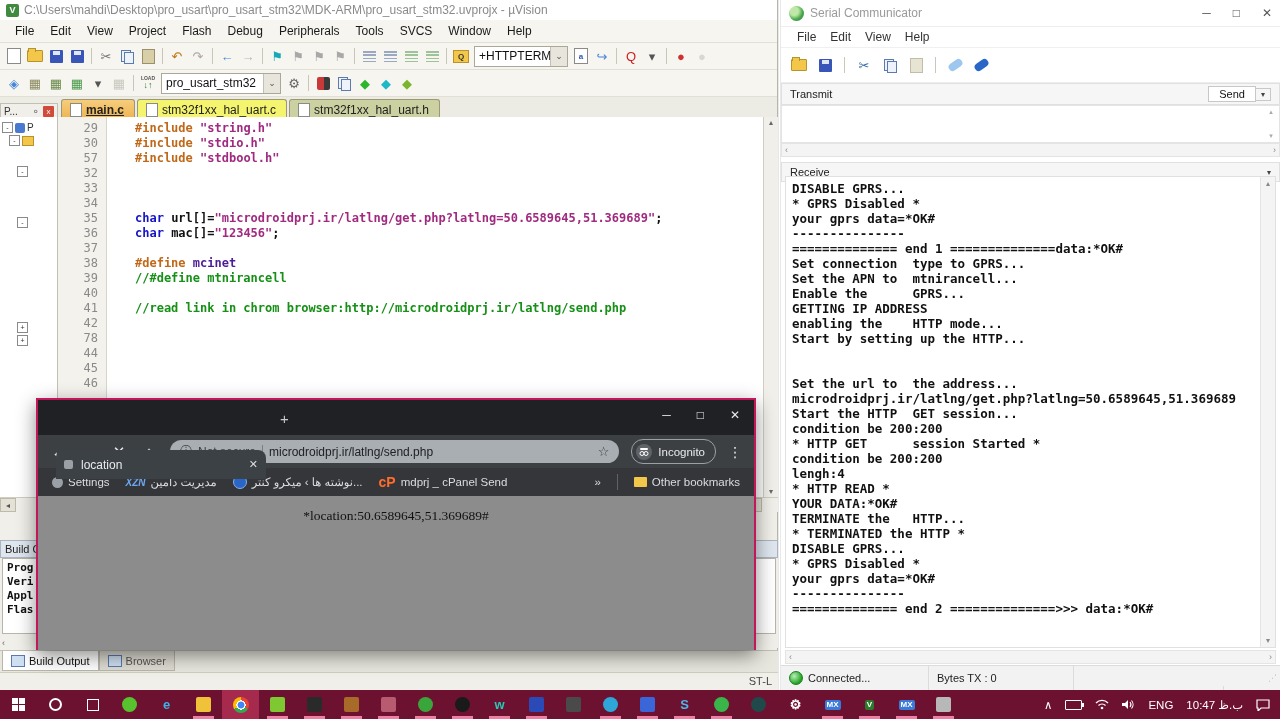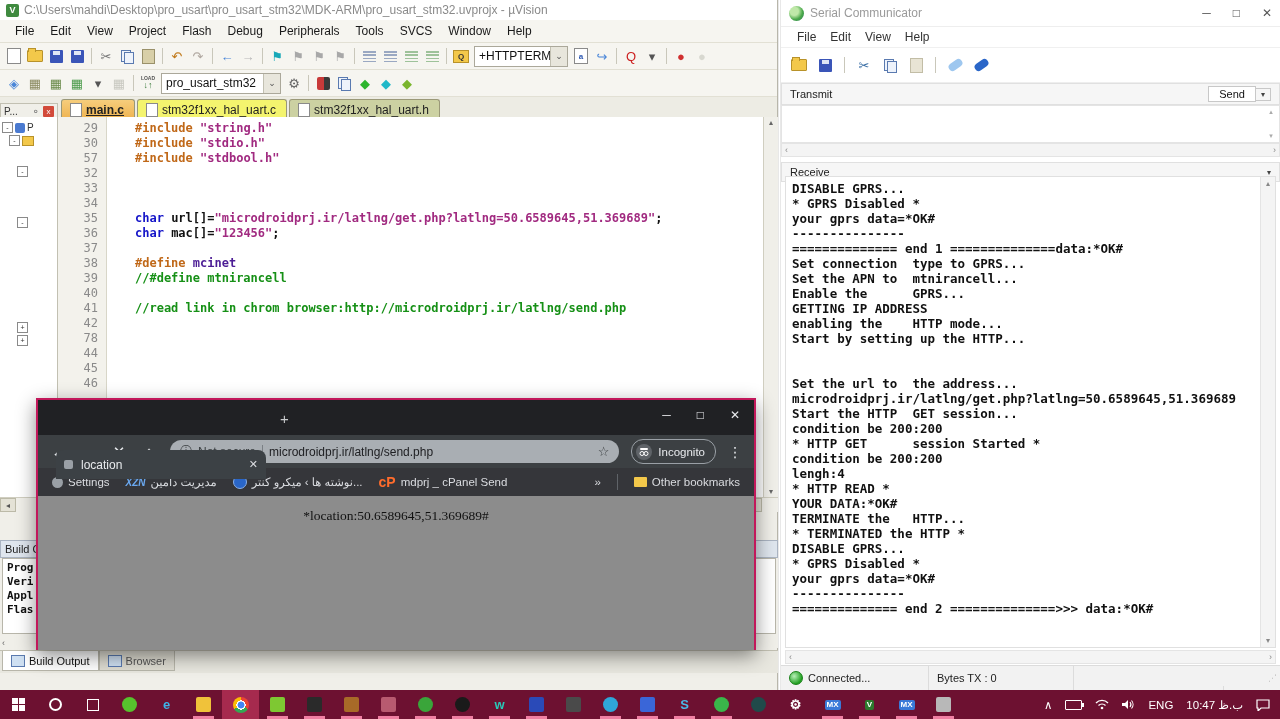--- a/index.html
+++ b/index.html
@@ -434,20 +434,23 @@
   <div id="uv-btabs">
       <span class="btab active">
         <span class="bico"></span>
         <span>Build Output</span>
       </span>
       <span class="btab ">
         <span class="bico"></span>
         <span>Browser</span>
       </span>
     </div>
+  <div id="uv-status">
+    <span class="st">ST-L</span>
+  </div>
 </div>
 
 <div class="win" id="serial">
   <div id="sc-title">
     <span class="globe"></span>
     <span>Serial Communicator</span>
     <span class="wbtns">
       <span>─</span>
       <span>□</span>
       <span>✕</span>

